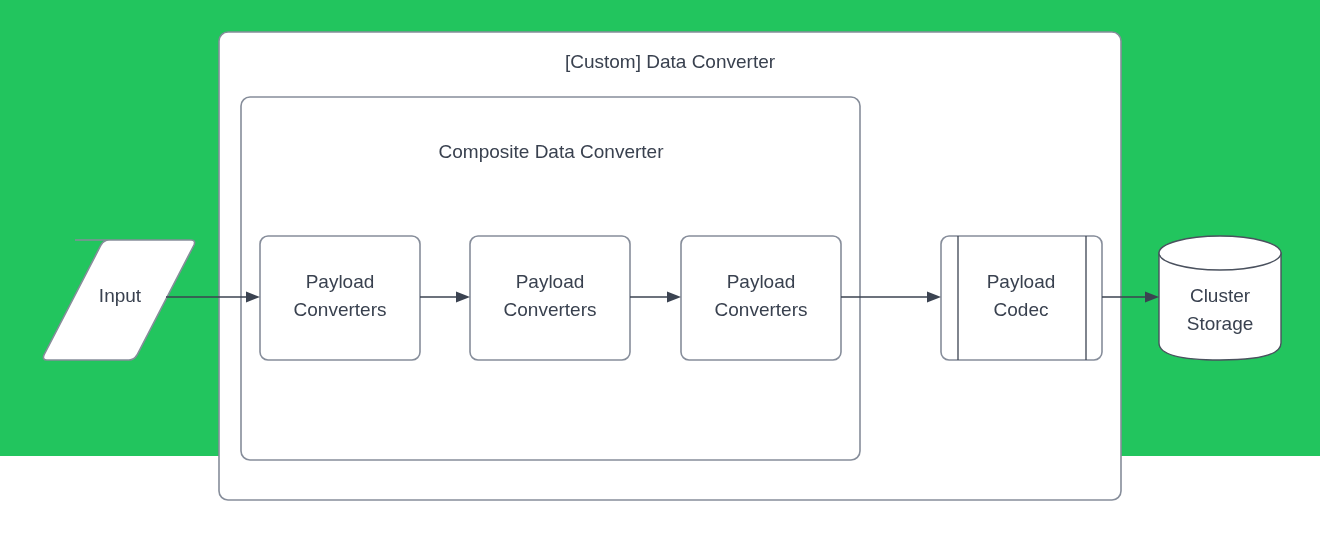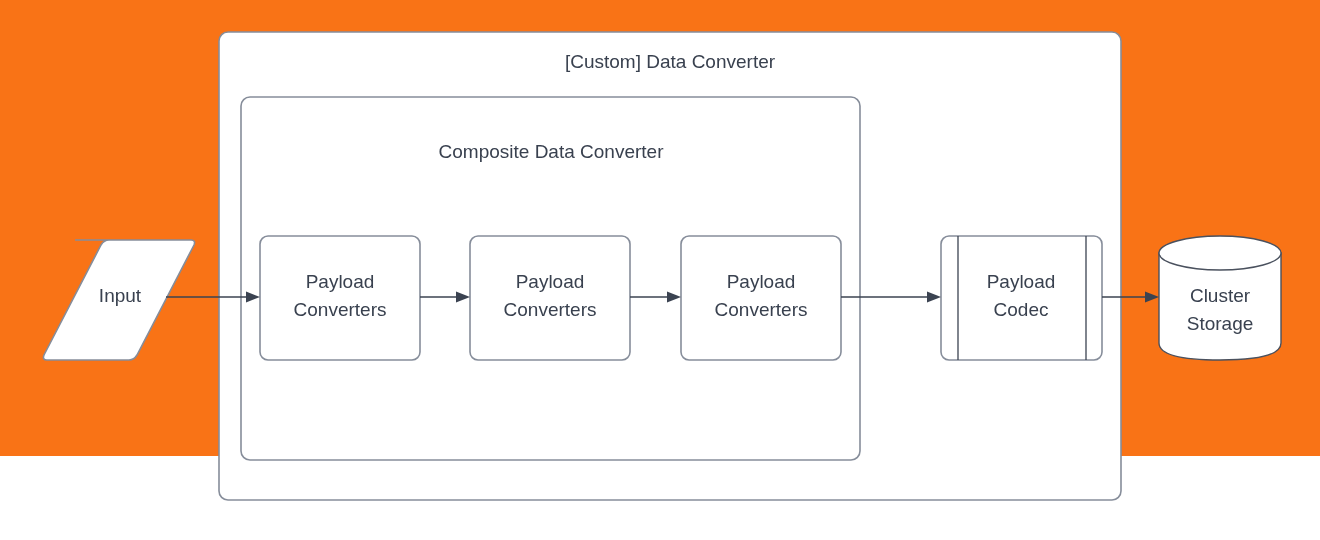--- a/index.html
+++ b/index.html
@@ -10,21 +10,21 @@
   body {
     width: 1320px;
     height: 540px;
     font-family: "Liberation Sans", sans-serif;
     overflow: hidden;
   }
   #diagram-root {
     position: relative;
     width: 1320px;
     height: 456px;
-    background: #f97316;
+    background: #22c55e;
   }
   svg.diagram-canvas {
     position: absolute;
     top: 0;
     left: 0;
     width: 1320px;
     height: 540px;
   }
   .shape-outline {
     fill: #ffffff;

